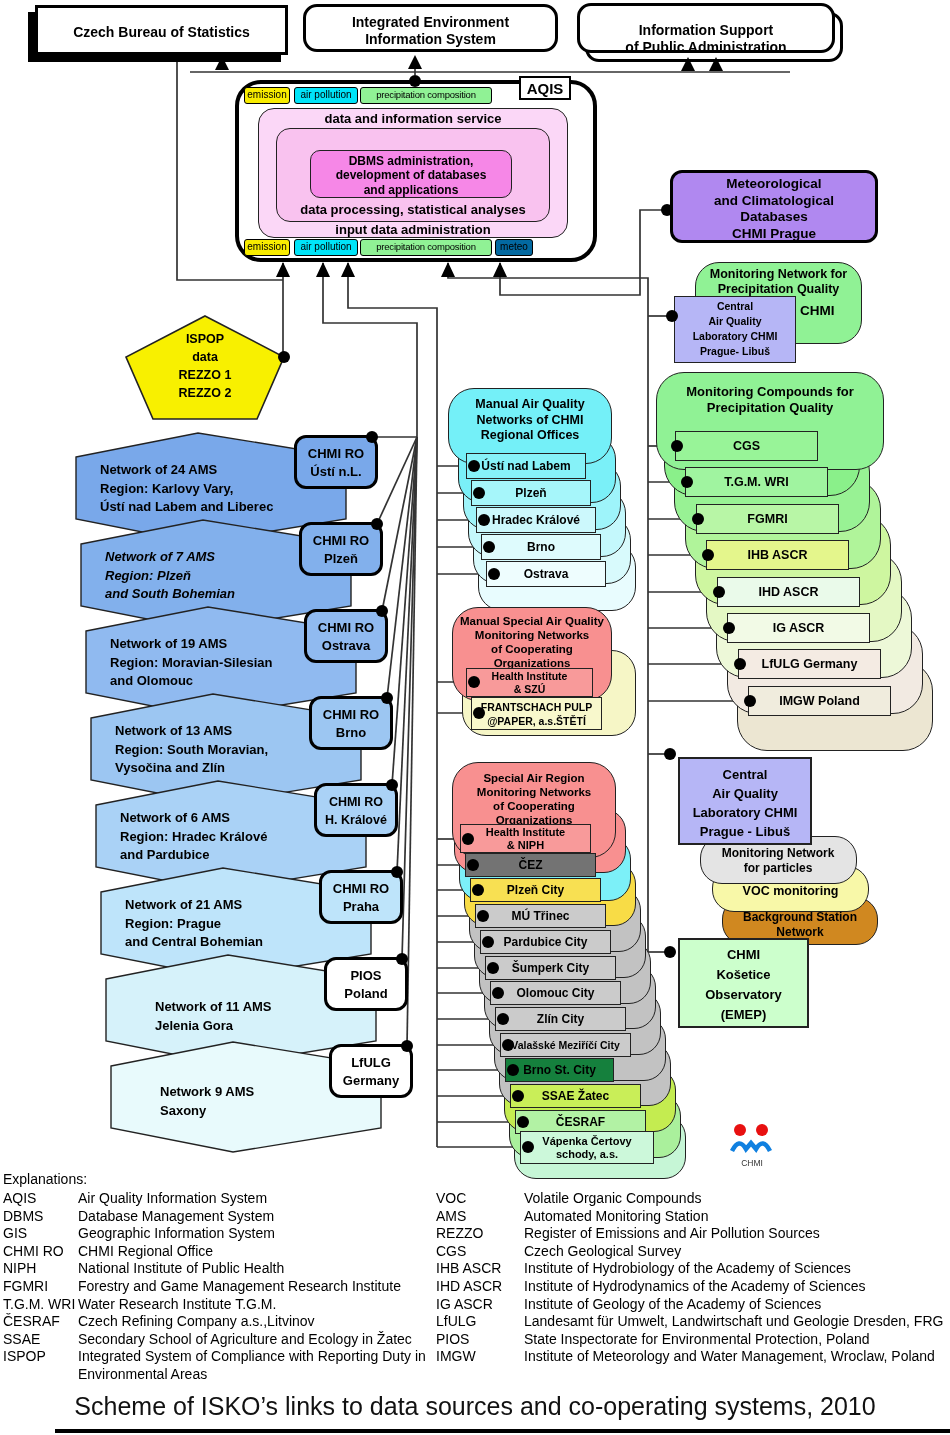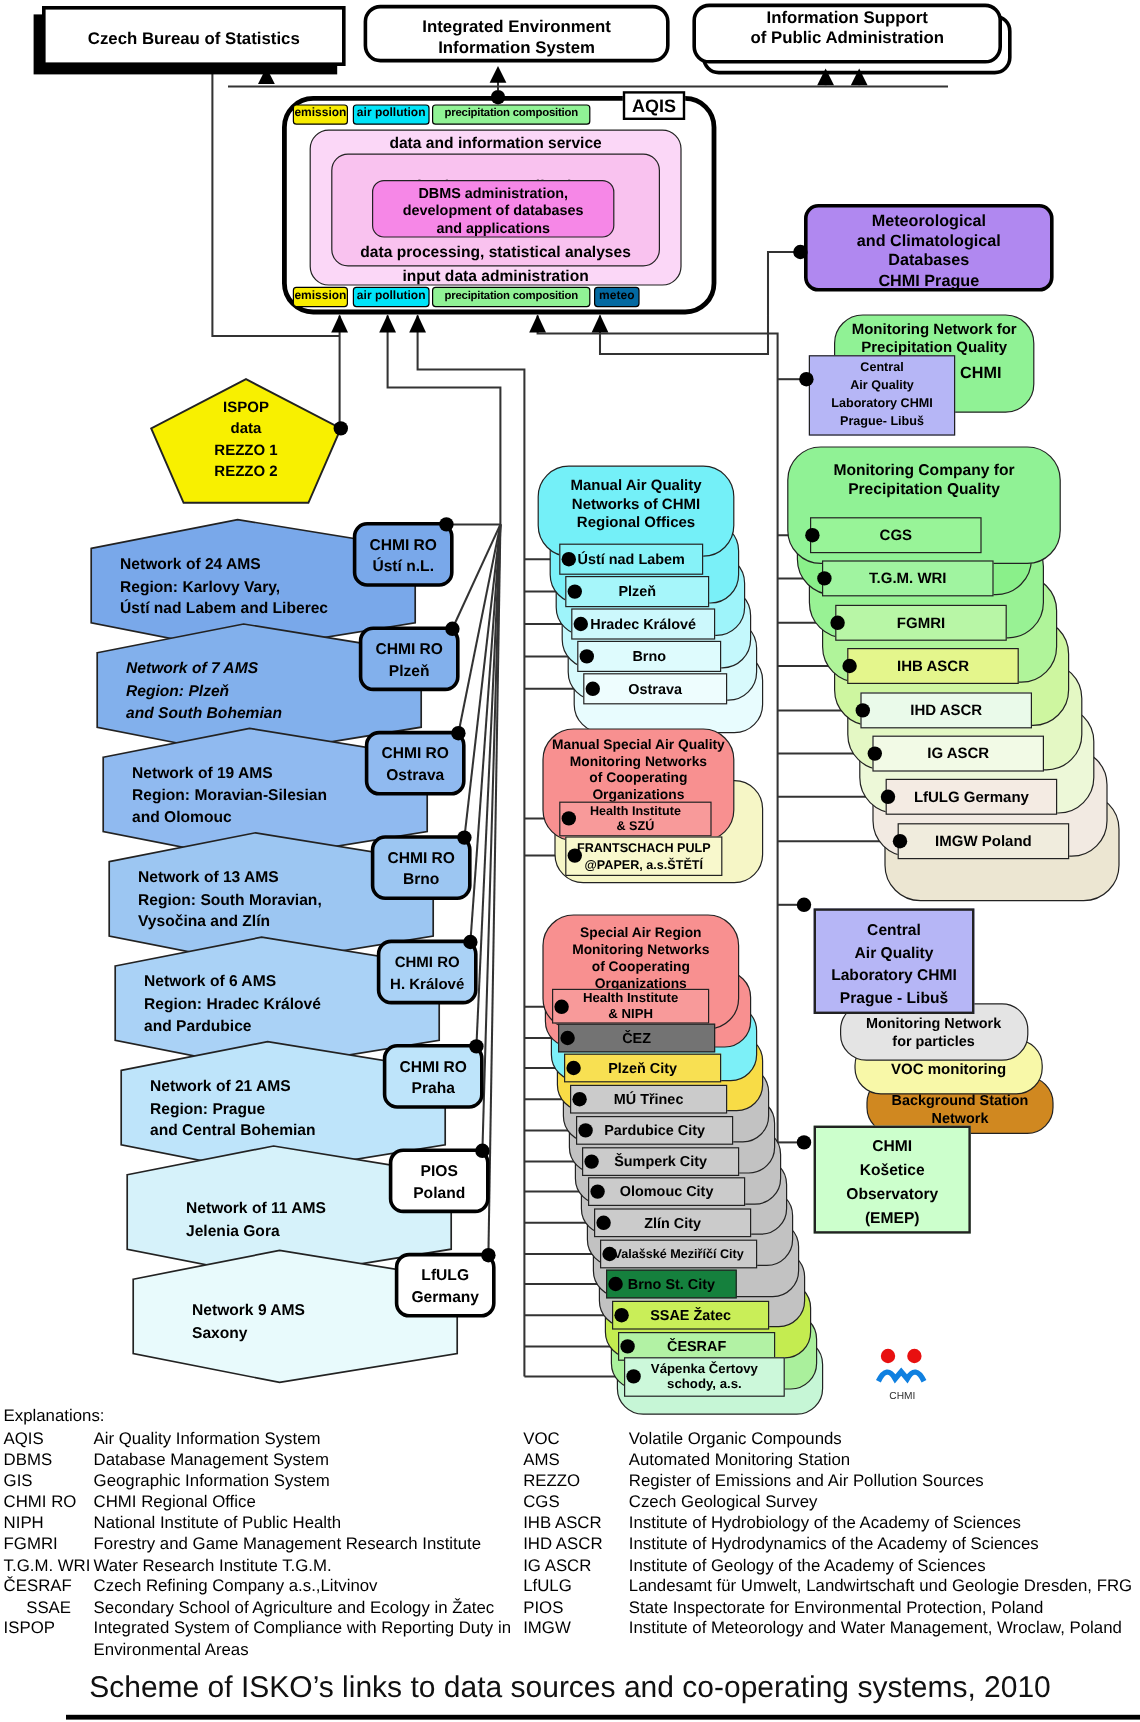--- a/index.html
+++ b/index.html
@@ -5,21 +5,21 @@
   html,body{margin:0;padding:0;background:#fff;}
   #page{position:relative;width:950px;height:1435px;background:#fff;overflow:hidden;
         font-family:"Liberation Sans",sans-serif;color:#000;}
   .b{font-weight:bold;}
   .c{text-align:center;}
   svg.layer{position:absolute;left:0;top:0;z-index:1;}
   svg.toplayer{position:absolute;left:0;top:0;z-index:6;pointer-events:none;}
   .node{position:absolute;z-index:2;box-sizing:border-box;}
   .card{border:1.5px solid #222;}
   .tag{position:absolute;z-index:3;box-sizing:border-box;border:1.5px solid #000;border-radius:3px;
-       font-weight:bold;font-size:10px;text-align:center;height:17px;line-height:14px;}
+       font-weight:normal;font-size:10px;text-align:center;height:17px;line-height:14px;}
   .lbl{line-height:1.2;}
 </style>
 </head>
 <body>
 
 <div id="page">
 
 <svg class="layer" width="950" height="1435">
   <g stroke="#333" stroke-width="1.7" fill="none">
     <path d="M190,72 H790"></path>
@@ -87,21 +87,21 @@
 </svg>
 
 <div class="node c b" style="left:303px;top:4px;width:255px;height:48px;border:3.5px solid #000;border-radius:14px;background:#fff;font-size:14px;padding-top:7px;">
   <div class="lbl">Integrated Environment</div>
   <div class="lbl">Information System</div>
 </div>
 <div class="node c b" style="left:35px;top:5px;width:253px;height:50px;border:3px solid #000;background:#fff;box-shadow:-7px 7px 0 0 #000;line-height:48px;font-size:14px;">
   <span>Czech Bureau of Statistics</span>
 </div>
 <div class="node" style="left:585px;top:12px;width:258px;height:50px;border:3.5px solid #000;border-radius:14px;background:#fff;"></div>
-<div class="node c b" style="left:577px;top:3px;width:258px;height:50px;border:3.5px solid #000;border-radius:14px;background:#fff;font-size:14px;padding-top:0;">
+<div class="node c b" style="left:577px;top:3px;width:258px;height:50px;border:3.5px solid #000;border-radius:14px;background:#fff;font-size:14px;padding-top:16px;">
   <div class="lbl">Information Support</div>
   <div class="lbl">of Public Administration</div>
 </div>
 
 <div class="node" style="left:235px;top:80px;width:362px;height:182px;border:4.5px solid #000;border-radius:26px;background:#fff;"></div>
 <div class="node c b" style="left:519px;top:76px;width:52px;height:24px;border:2px solid #000;background:#fff;line-height:22px;font-size:15px;z-index:3;">
   <span>AQIS</span>
 </div>
 <div class="tag" style="left:244px;top:87px;width:46px;background:#f8ec00;">emission</div>
 <div class="tag" style="left:294px;top:87px;width:64px;background:#00e4f8;">air pollution</div>
@@ -145,21 +145,21 @@
 <div class="node card" style="left:737px;top:661px;width:196px;height:90px;border-radius:30px;background:#ece6d2;"></div>
 <div class="node card" style="left:727px;top:624px;width:196px;height:90px;border-radius:30px;background:#f2eae2;"></div>
 <div class="node card" style="left:716px;top:588px;width:196px;height:90px;border-radius:30px;background:#edf8d8;"></div>
 <div class="node card" style="left:706px;top:552px;width:196px;height:90px;border-radius:30px;background:#e4f8c4;"></div>
 <div class="node card" style="left:695px;top:515px;width:196px;height:90px;border-radius:30px;background:#cef6a0;"></div>
 <div class="node card" style="left:685px;top:479px;width:196px;height:90px;border-radius:30px;background:#b0f49a;"></div>
 <div class="node card" style="left:674px;top:442px;width:196px;height:90px;border-radius:30px;background:#98f294;"></div>
 <div class="node card" style="left:664px;top:406px;width:196px;height:90px;border-radius:30px;background:#8af08a;"></div>
 <div class="node card" style="left:656px;top:372px;width:228px;height:98px;border-radius:28px;background:#90f295;"></div>
 <div class="node c b" style="left:656px;top:384px;width:228px;font-size:13px;line-height:16px;z-index:3;">
-  <div>Monitoring Company for</div>
+  <div>Monitoring Compounds for</div>
   <div>Precipitation Quality</div>
 </div>
 <div class="node card c b" style="left:675px;top:431px;width:143px;height:30px;line-height:28px;font-size:12.5px;background:#98f498;z-index:3;">CGS</div>
 <div class="node card c b" style="left:685px;top:467px;width:143px;height:30px;line-height:28px;font-size:12.5px;background:#a0f4a0;z-index:3;">T.G.M. WRI</div>
 <div class="node card c b" style="left:696px;top:504px;width:143px;height:30px;line-height:28px;font-size:12.5px;background:#b8f6a6;z-index:3;">FGMRI</div>
 <div class="node card c b" style="left:706px;top:540px;width:143px;height:30px;line-height:28px;font-size:12.5px;background:#e4f68c;z-index:3;">IHB ASCR</div>
 <div class="node card c b" style="left:717px;top:577px;width:143px;height:30px;line-height:28px;font-size:12.5px;background:#eafaea;z-index:3;">IHD ASCR</div>
 <div class="node card c b" style="left:727px;top:613px;width:143px;height:30px;line-height:28px;font-size:12.5px;background:#f2fae6;z-index:3;">IG ASCR</div>
 <div class="node card c b" style="left:738px;top:649px;width:143px;height:30px;line-height:28px;font-size:12.5px;background:#f4ebe3;z-index:3;">LfULG Germany</div>
 <div class="node card c b" style="left:748px;top:686px;width:143px;height:30px;line-height:28px;font-size:12.5px;background:#f0ecdd;z-index:3;">IMGW Poland</div>
@@ -376,21 +376,21 @@
         <div>Forestry and Game Management Research Institute</div>
       </div>
   <div style="display:flex;">
         <div style="width:75px;flex:none;">T.G.M. WRI</div>
         <div>Water Research Institute T.G.M.</div>
       </div>
   <div style="display:flex;">
         <div style="width:75px;">ČESRAF</div>
         <div>Czech Refining Company a.s.,Litvinov</div>
       </div>
-  <div style="display:flex;text-align:center;">
+  <div style="display:flex;">
         <div style="width:75px;flex:none;">SSAE</div>
         <div>Secondary School of Agriculture and Ecology in Žatec</div>
       </div>
   <div style="display:flex;">
         <div style="width:75px;flex:none;">ISPOP</div>
         <div style="width:350px;">Integrated System of Compliance with Reporting Duty in Environmental Areas</div>
       </div>
 </div>
 <div class="node" style="left:436px;top:1190px;width:514px;font-size:14px;line-height:17.6px;">
   <div style="display:flex;">

